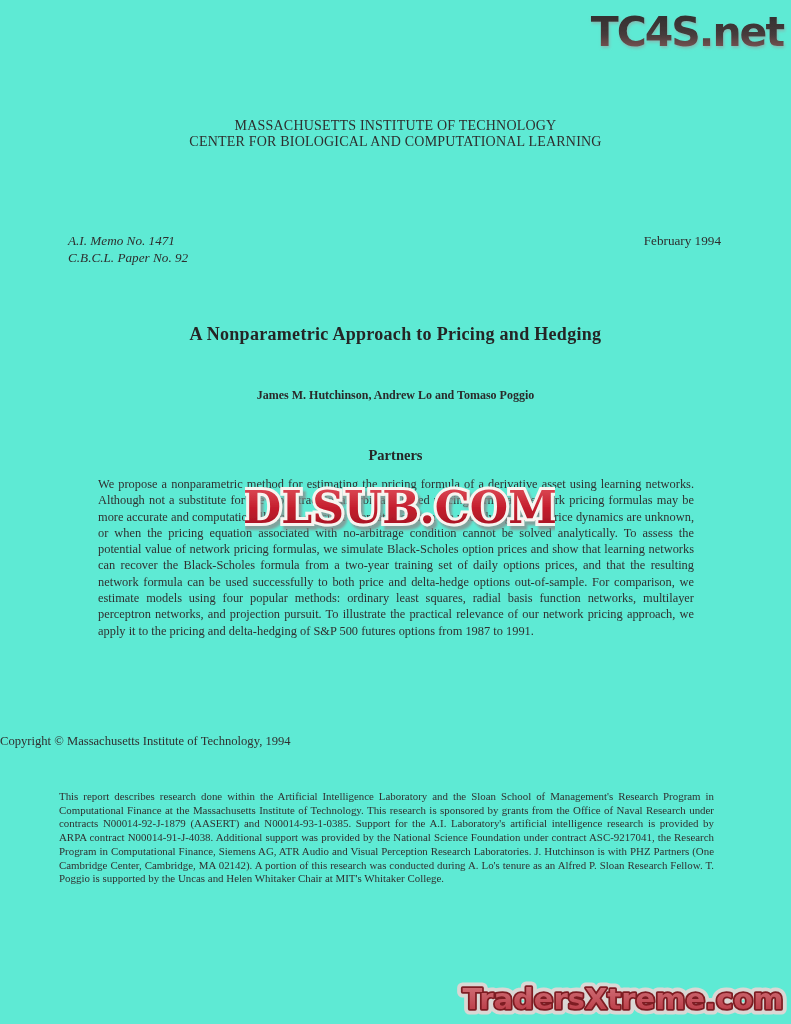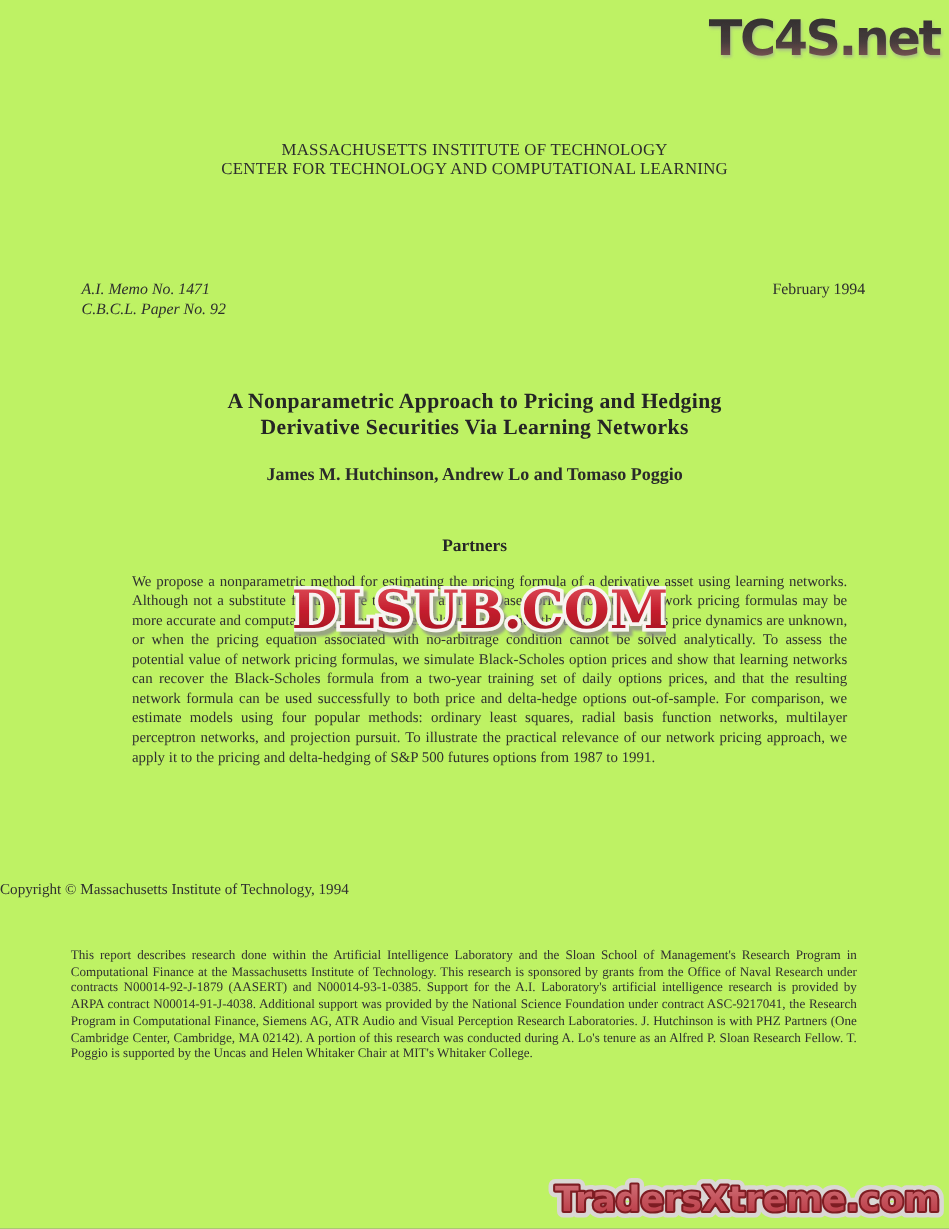--- a/index.html
+++ b/index.html
@@ -1,19 +1,19 @@
 <!DOCTYPE html>
 <html><head>
 <meta charset="utf-8">
 <style>
   html,body{margin:0;padding:0;background:#888;}
   .page{
     position:relative;
     width:791px;height:1024px;
-    background:#bef264;
+    background:#5eead4;
     margin:0 auto;
     overflow:hidden;
     font-family:"Liberation Serif","DejaVu Serif",serif;
     color:#2e2e2e;
   }
   
   .inst-header{
     position:absolute;top:118px;left:0;width:100%;
     text-align:center;font-size:14px;line-height:16.2px;
     letter-spacing:.2px;
@@ -29,30 +29,30 @@
   
   .paper-title{
     position:absolute;top:324px;left:0;width:100%;
     text-align:center;font-weight:bold;font-size:18px;line-height:21.5px;
     color:#252525;letter-spacing:.3px;
   }
   .paper-title span{display:block;}
   
   .authors{
     position:absolute;top:388px;left:0;width:100%;
-    text-align:center;font-weight:bold;font-size:15px;
+    text-align:center;font-weight:bold;font-size:12px;
     color:#2a2a2a;
   }
   
   .abs-head{
     position:absolute;top:447px;left:0;width:100%;
     text-align:center;font-weight:bold;font-size:14.5px;color:#262626;
   }
   .abs-body{
-    position:absolute;top:476px;left:110px;width:596px;
+    position:absolute;top:476px;left:98px;width:596px;
     text-align:justify;font-size:12.4px;line-height:16.3px;
     color:#303030;
   }
   
   .copyright{
     position:absolute;top:734px;left:0;width:100%;
     font-size:12.6px;color:#303030;
   }
   
   .footnote{
@@ -81,34 +81,33 @@
         <filter id="f-tc4s" x="-20%" y="-20%" width="140%" height="150%">
           <feDropShadow dx="1" dy="2" stdDeviation="1.4" flood-color="#9a9a9a" flood-opacity="0.55"></feDropShadow>
         </filter>
       </defs>
       <text x="228" y="45" text-anchor="end" font-family="DejaVu Sans, sans-serif" font-weight="bold" font-size="41" letter-spacing="-2" fill="url(#g-tc4s)" filter="url(#f-tc4s)">TC4S.net</text>
     </svg>
   </div>
 
   <div class="inst-header">
     <span>MASSACHUSETTS INSTITUTE OF TECHNOLOGY</span>
-    <span>CENTER FOR TECHNOLOGY AND COMPUTATIONAL LEARNING</span>
+    <span>CENTER FOR BIOLOGICAL AND COMPUTATIONAL LEARNING</span>
   </div>
 
   <div class="memo-row">
     <div class="memo-left">
       <span>A.I. Memo No. 1471</span>
       <span>C.B.C.L. Paper No. 92</span>
     </div>
     <div class="memo-right">February 1994</div>
   </div>
 
   <div class="paper-title">
     <span>A Nonparametric Approach to Pricing and Hedging</span>
-    <span>Derivative Securities Via Learning Networks</span>
   </div>
 
   <div class="authors">James M. Hutchinson, Andrew Lo and Tomaso Poggio</div>
 
   <div class="abs-head">Partners</div>
   <div class="abs-body">We propose a nonparametric method for estimating the pricing formula of a derivative asset using learning networks. Although not a substitute for the more traditional arbitrage-based pricing formulas, network pricing formulas may be more accurate and computationally more efficient alternatives when the underlying asset's price dynamics are unknown, or when the pricing equation associated with no-arbitrage condition cannot be solved analytically. To assess the potential value of network pricing formulas, we simulate Black-Scholes option prices and show that learning networks can recover the Black-Scholes formula from a two-year training set of daily options prices, and that the resulting network formula can be used successfully to both price and delta-hedge options out-of-sample. For comparison, we estimate models using four popular methods: ordinary least squares, radial basis function networks, multilayer perceptron networks, and projection pursuit. To illustrate the practical relevance of our network pricing approach, we apply it to the pricing and delta-hedging of S&amp;P 500 futures options from 1987 to 1991.</div>
 
   <div class="wm-mid">
     <svg width="310" height="60" viewBox="0 0 310 60">
       <defs>

